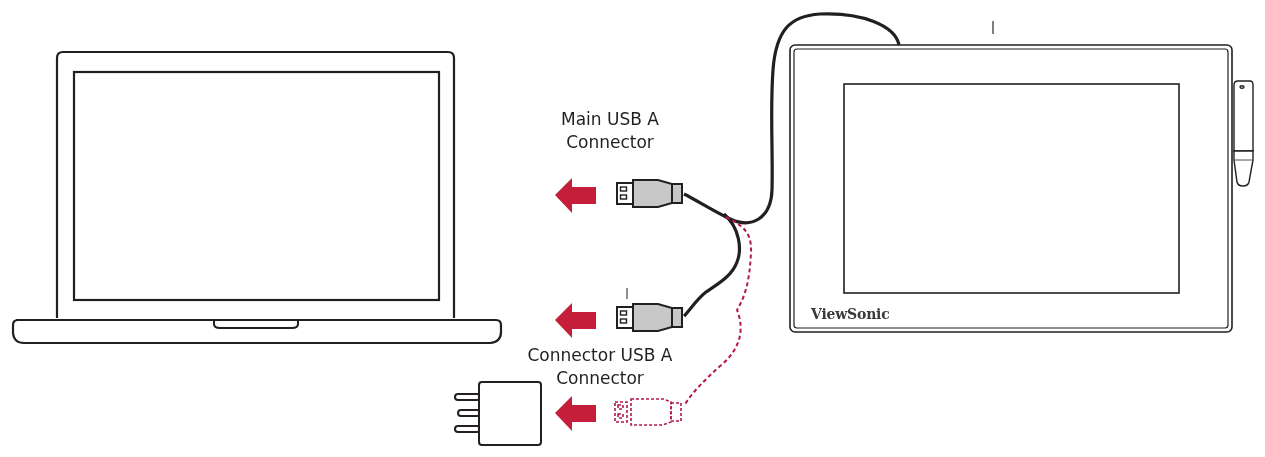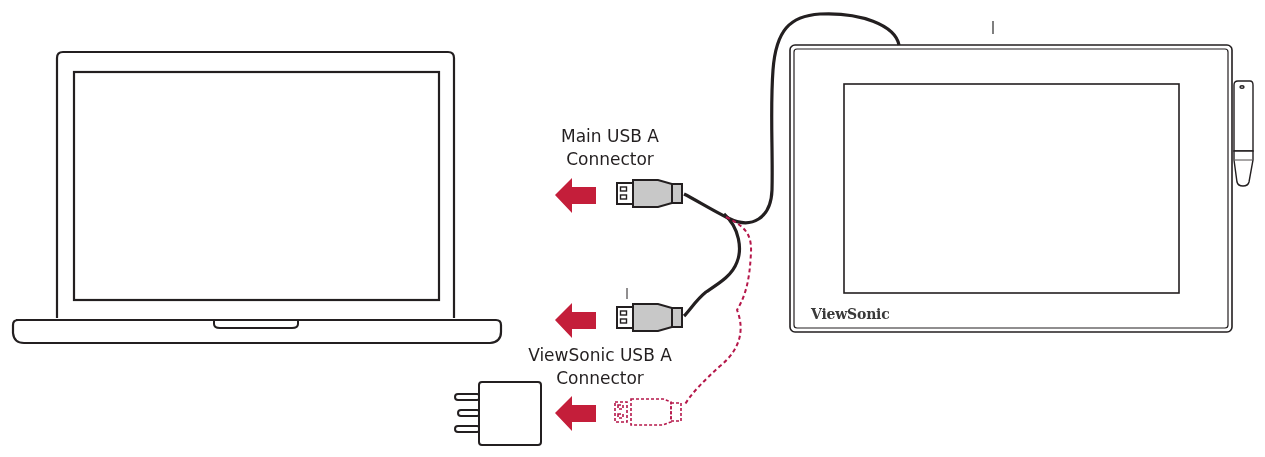--- a/index.html
+++ b/index.html
@@ -75,23 +75,23 @@
     <rect x="479" y="382" width="62" height="63" rx="3"></rect>
   </g>
 
   <g fill="#C41E3A">
     <path d="M555,195 L572,178 L572,187 L596,187 L596,204 L572,204 L572,213 Z"></path>
     <path d="M555,320 L572,303 L572,312 L596,312 L596,329 L572,329 L572,338 Z"></path>
     <path d="M555,413 L572,396 L572,405 L596,405 L596,422 L572,422 L572,431 Z"></path>
   </g>
 </svg>
 
-<div class="lbl" style="left:540px; top:125px; width:140px;text-align:center;">
+<div class="lbl" style="left:540px; top:108px; width:140px;text-align:center;">
   <div>Main USB A</div>
   <div>Connector</div>
 </div>
 
 <div class="lbl" style="left:520px; top:344px; width:160px;">
-  <div>ViewSonic USB A</div>
+  <div>Connector USB A</div>
   <div>Connector</div>
 </div>
 
 <div class="brand" style="left:811px; top:306px;">ViewSonic</div>
 
 </body></html>

